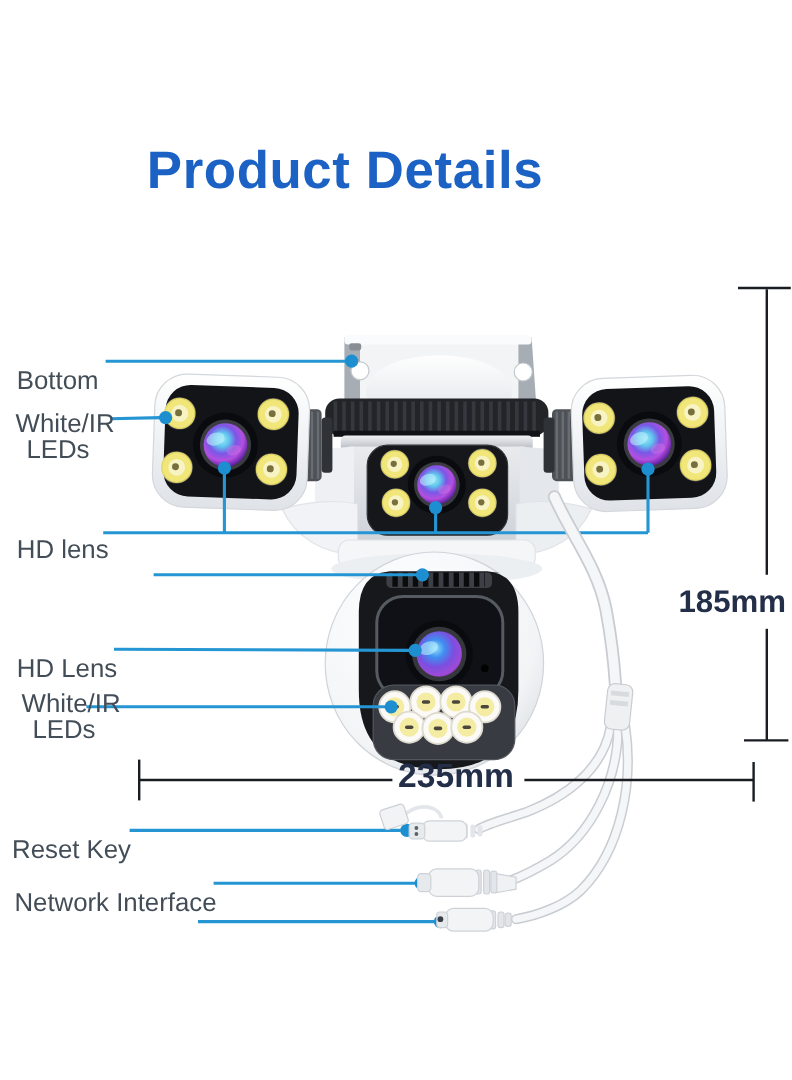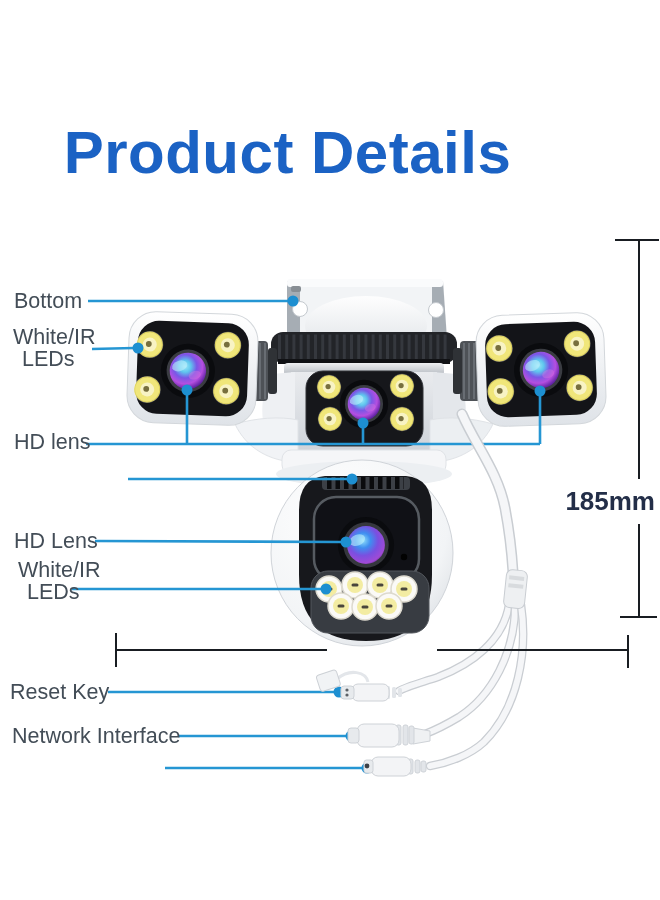--- a/index.html
+++ b/index.html
@@ -8,25 +8,26 @@
     --leader:#2596d3;
     --dim:#232e48;
   }
   html,body{margin:0;padding:0;background:#ffffff;}
   #stage{
     position:relative;width:660px;height:900px;background:#ffffff;overflow:hidden;
     font-family:"Liberation Sans", sans-serif;
   }
   #page-title{
     position:absolute;top:118px;left:0;width:575px;text-align:center;
-    font-size:60px;font-weight:bold;color:var(--title);letter-spacing:.5px;
+    font-size:44px;font-weight:bold;color:var(--title);letter-spacing:.5px;
   }
   .lbl{
     position:absolute;font-size:21.5px;line-height:22px;color:var(--label);
     white-space:nowrap;
+    margin-top:16px;
   }
   .lbl .l2{display:block;padding-left:9px;}
   #lbl-bottom{left:14px;top:290px;}
   #lbl-whiteir-top{left:13px;top:326px;}
   #lbl-hdlens-top{left:14px;top:431px;}
   #lbl-tf{left:14px;top:469px;}
   #lbl-hdlens-bottom{left:14px;top:530px;}
   #lbl-whiteir-bottom{left:18px;top:559px;}
   #lbl-reset{left:10px;top:681px;}
   #lbl-network{left:12px;top:725px;}
@@ -317,14 +318,15 @@
     <span class="l2">LEDs</span>
   </div>
   <div class="lbl" id="lbl-reset">
     <span>Reset Key</span>
   </div>
   <div class="lbl" id="lbl-network">
     <span>Network Interface</span>
   </div>
 
   <div class="dim" id="dim-height">185mm</div>
+  <div class="dim" id="dim-width">235mm</div>
 
 </div>
 
 </body></html>

